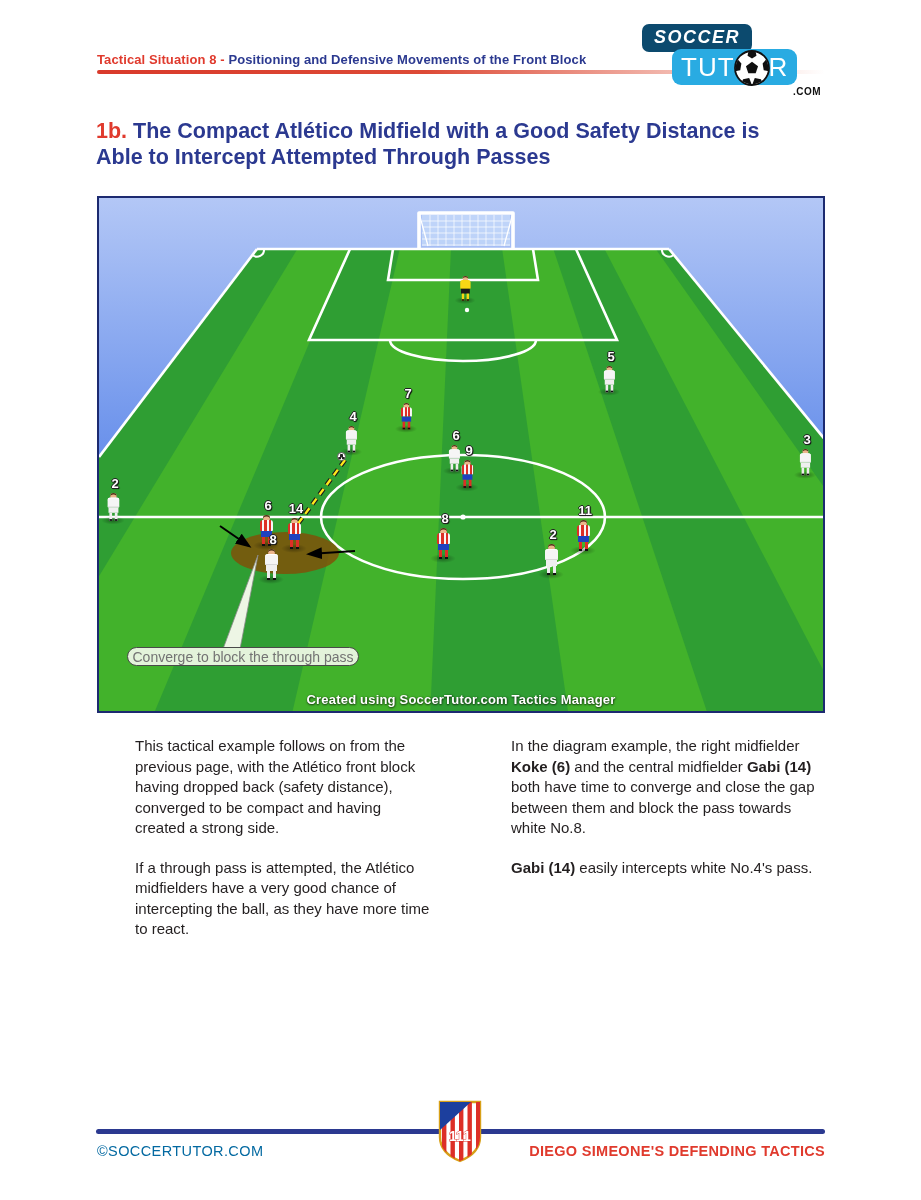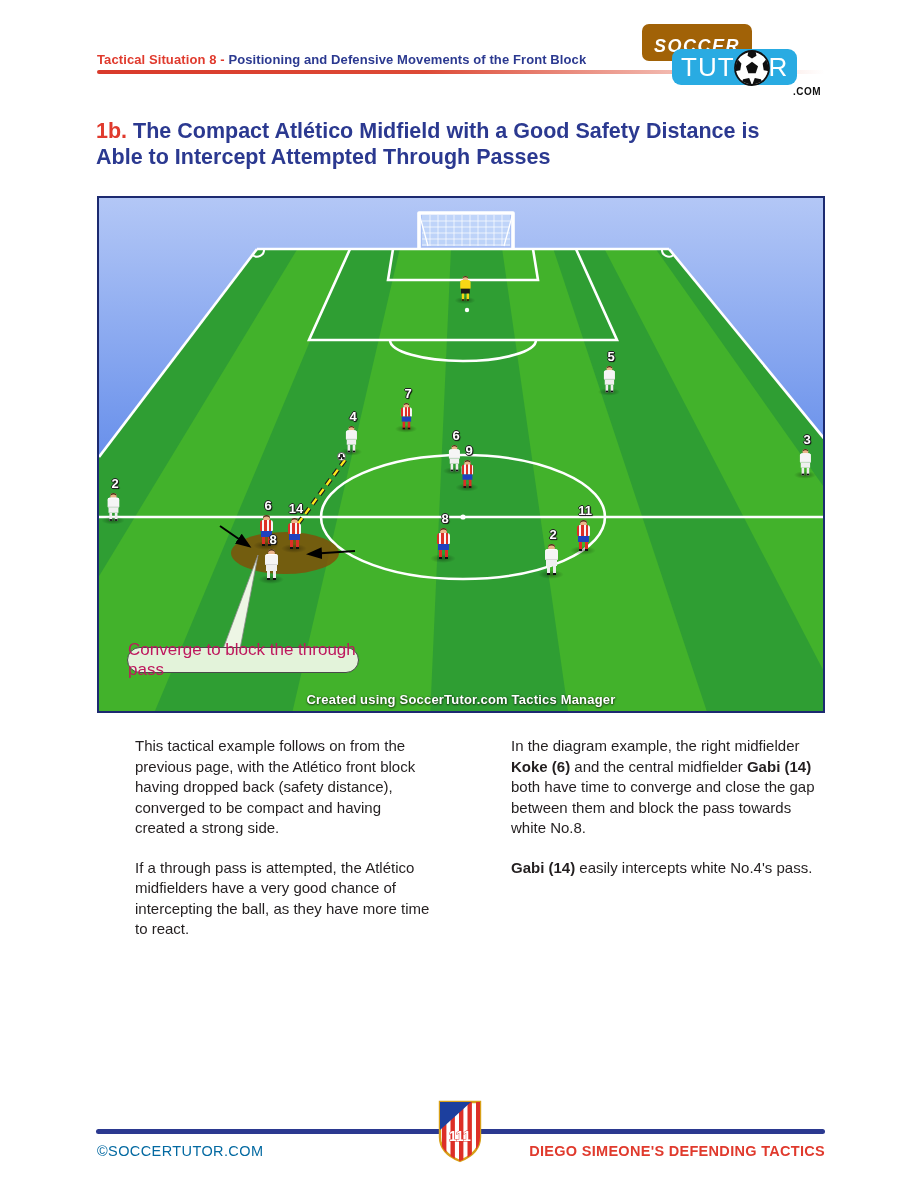--- a/index.html
+++ b/index.html
@@ -13,22 +13,22 @@
   .header-text { position:absolute; left:97px; top:52px; font-size:13px; font-weight:bold; letter-spacing:.1px; }
   .header-text .red  { color:#e03a2d;margin-top:28px; }
   .header-text .navy { color:#2b3990; }
   .header-rule {
     position:absolute; left:97px; top:70px; width:728px; height:4px; border-radius:2px;
     background:linear-gradient(90deg,#d93a2b 0%,#dd4a36 45%,rgba(230,120,100,.45) 82%,rgba(255,255,255,0) 100%);
   }
   
   .logo { position:absolute; left:640px; top:22px; width:192px; height:78px; }
   .logo-black {
-    position:absolute; left:2px; top:2px; padding:12px 12px 4px;
-    background:#a16207; border-radius:7px; color:#fff;
+    position:absolute; left:2px; top:2px; padding:3px 12px 4px;
+    background:#0c4a6e; border-radius:7px; color:#fff;
     font-size:18px; font-weight:bold; font-style:italic; letter-spacing:1.5px;
   }
   .logo-cyan {
     position:absolute; left:32px; top:27px; height:36px; padding:0 9px;
     background:#29abe2; border-radius:9px; color:#fff;
     font-size:26px; font-weight:normal; letter-spacing:1px;
     display:flex; align-items:center;
   }
   .logo-ball { display:inline-block; width:38px; height:38px; margin:0 -2px; position:relative; top:1px; }
   .logo-com { position:absolute; left:153px; top:64px; font-size:10px; font-weight:bold; color:#101010; letter-spacing:.5px; }
@@ -65,24 +65,24 @@
   }
   .ball {
     position:absolute; width:9px; height:9px; border-radius:50%; border:1px solid #555;
     background:
       radial-gradient(circle at 50% 40%, #222 0 1.6px, rgba(0,0,0,0) 1.8px),
       radial-gradient(circle at 22% 72%, #222 0 1.1px, rgba(0,0,0,0) 1.3px),
       radial-gradient(circle at 78% 72%, #222 0 1.1px, rgba(0,0,0,0) 1.3px),
       #fff;
   }
   .callout {
-    position:absolute; left:28px; top:449px; width:232px; height:26px; border-radius:17px;
+    position:absolute; left:28px; top:449px; width:232px; height:19px; border-radius:17px;
     background:#e3f3da; border:1.5px solid #4a4a4a;
     display:flex; align-items:center; justify-content:center;
-    font-size:17px; color:#be185d;
+    font-size:14px; color:#737373;
   }
   .created-text {
     position:absolute; left:0; top:494px; width:100%; text-align:center;
     font-size:13px; font-weight:bold; color:#fff; letter-spacing:.2px;
     text-shadow:0 1px 2px rgba(0,0,0,.65), 1px 0 2px rgba(0,0,0,.4);
   }
   
   .col { position:absolute; top:736px; font-size:15px; line-height:20.5px; color:#231f20; }
   .col p { margin-bottom:19px;margin-left:38px; }
   .col-left  { left:97px;  width:334px; }

